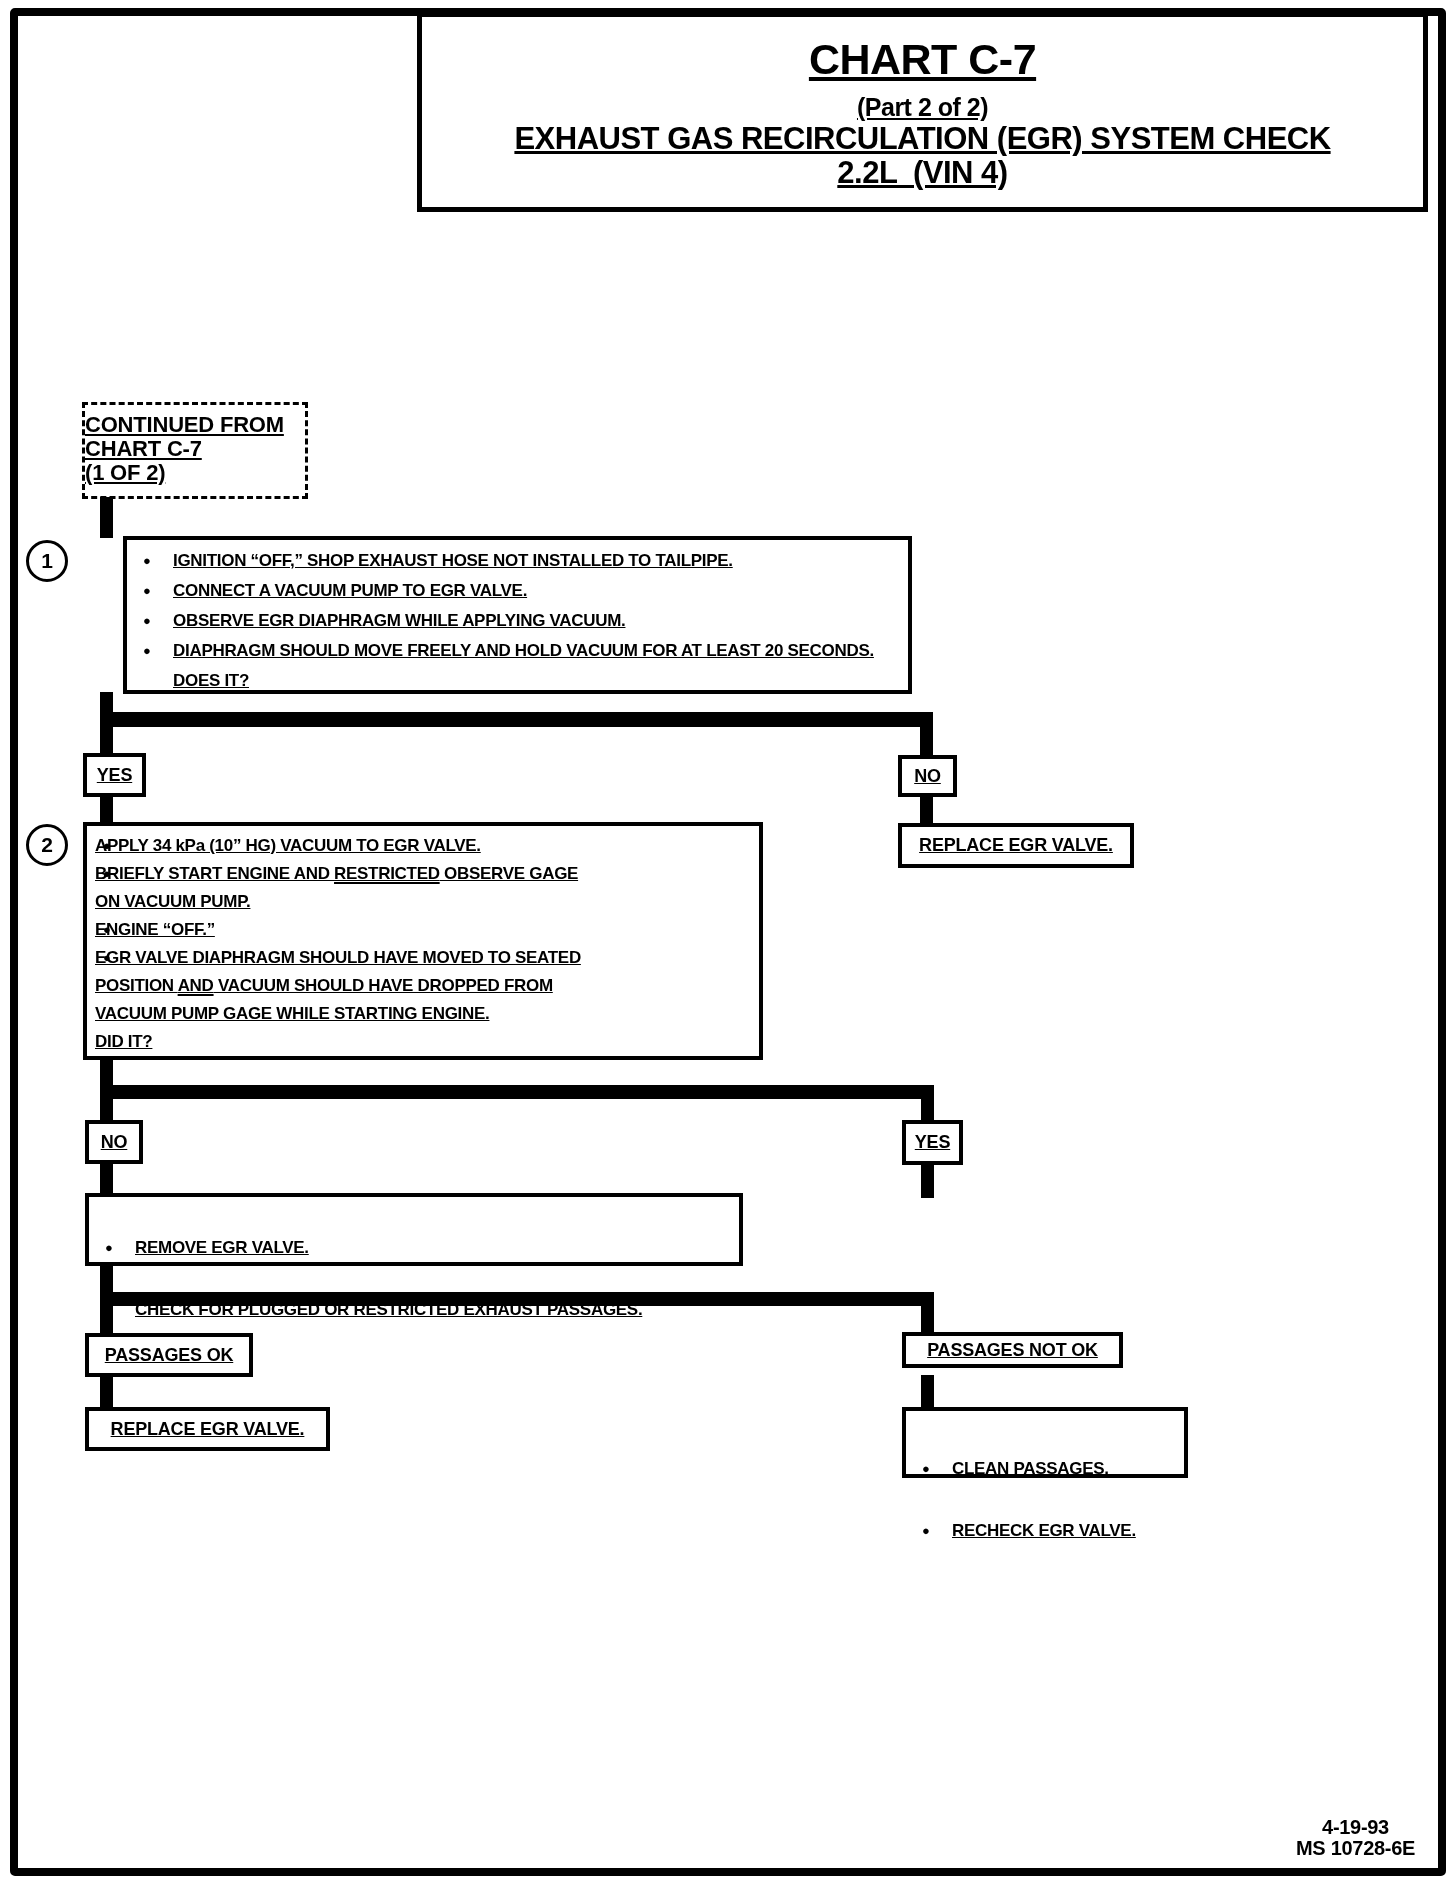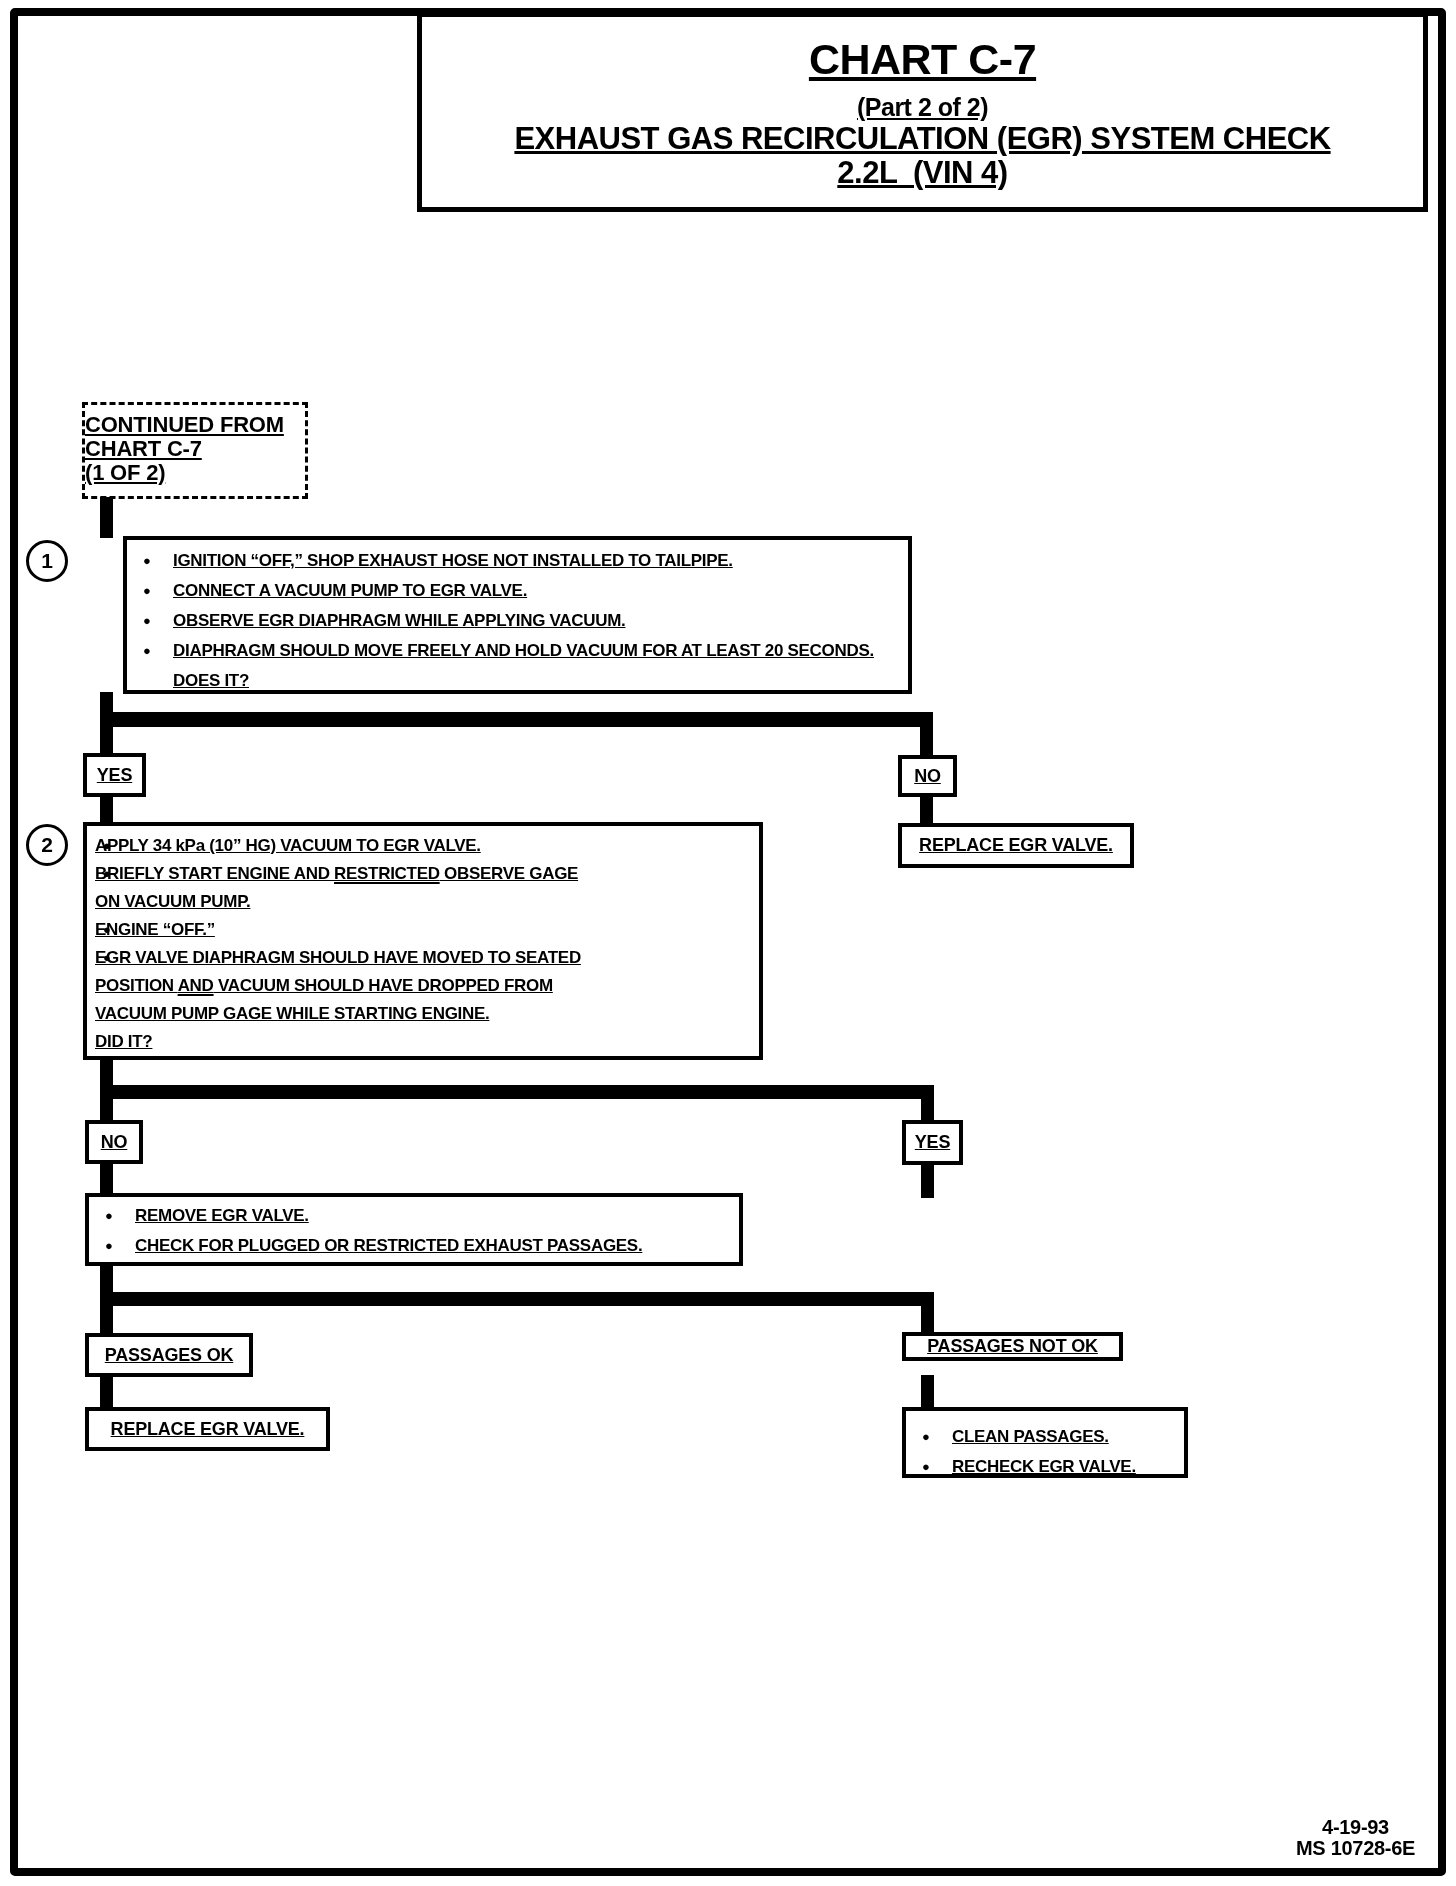--- a/index.html
+++ b/index.html
@@ -64,21 +64,21 @@
     letter-spacing: -0.3px;
   }
   .bullets li {
     position: relative;
     padding-left: 46px;
     white-space: pre-wrap;
     font-size: 17px;
   }
   .step1-box .bullets li { line-height: 30px; }
   .step2-box .bullets li { line-height: 28px; padding-left: 8px; }
-  .action-box .bullets li { line-height: 30px; }
+  .action-box .bullets li { line-height: 30px; margin-top: 32px; }
   .bullets li::before {
     content: "\25CF";
     position: absolute;
     left: 16px; top: 0;
     font-size: 13px;
   }
   .label-box {
     display: flex; align-items: center; justify-content: center;
     font-size: 18px;
     letter-spacing: -0.2px;
@@ -194,21 +194,21 @@
     <ul class="bullets" style="padding-top:4px;">
         <li>REMOVE EGR VALVE.</li>
         <li>CHECK FOR PLUGGED OR RESTRICTED EXHAUST PASSAGES.</li>
       </ul>
   </div>
 
 
   <div class="box label-box" style="left:85px; top:1333px; width:168px; height:44px;">
     <span>PASSAGES OK</span>
   </div>
-  <div class="box label-box" style="left:902px; top:1332px; width:221px; height:29px;">
+  <div class="box label-box" style="left:902px; top:1332px; width:221px; height:36px;">
     <span>PASSAGES NOT OK</span>
   </div>
 
   <div class="box label-box" style="left:85px; top:1407px; width:245px; height:44px;">
     <span>REPLACE EGR VALVE.</span>
   </div>
   <div class="box action-box" style="left:902px; top:1407px; width:286px; height:71px;">
     <ul class="bullets" style="padding-top:11px;">
         <li>CLEAN PASSAGES.</li>
         <li>RECHECK EGR VALVE.</li>

